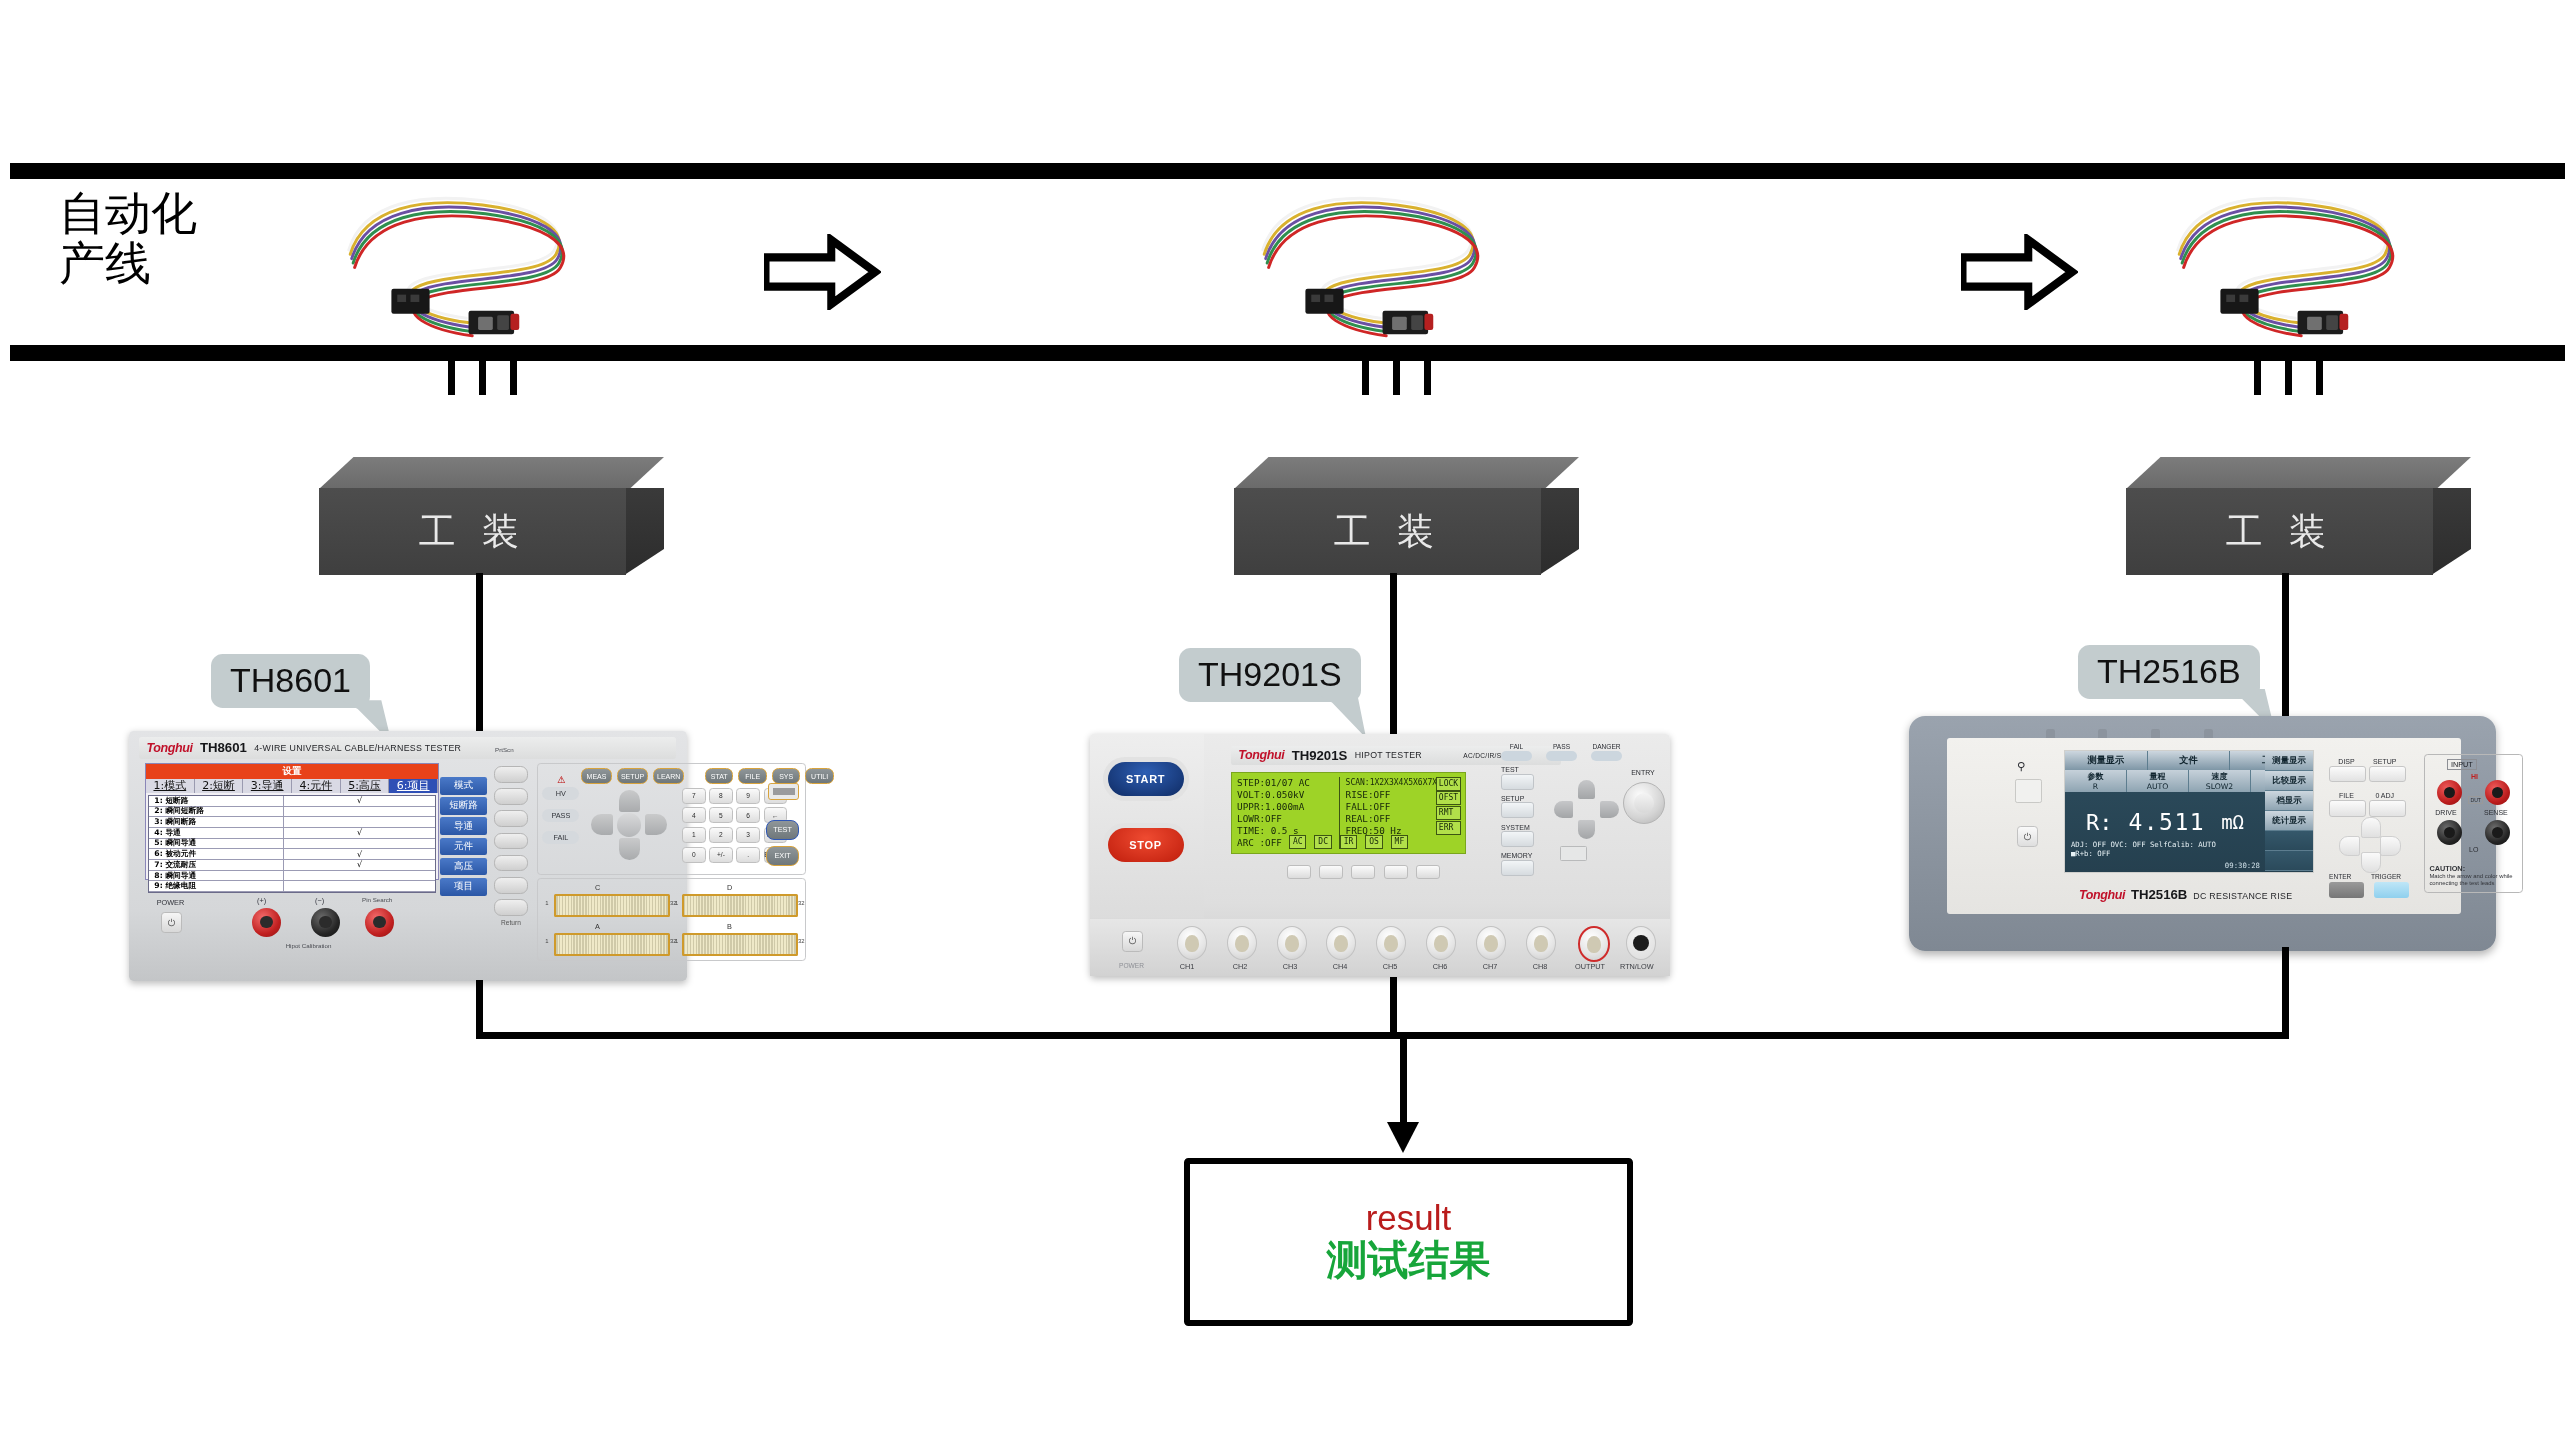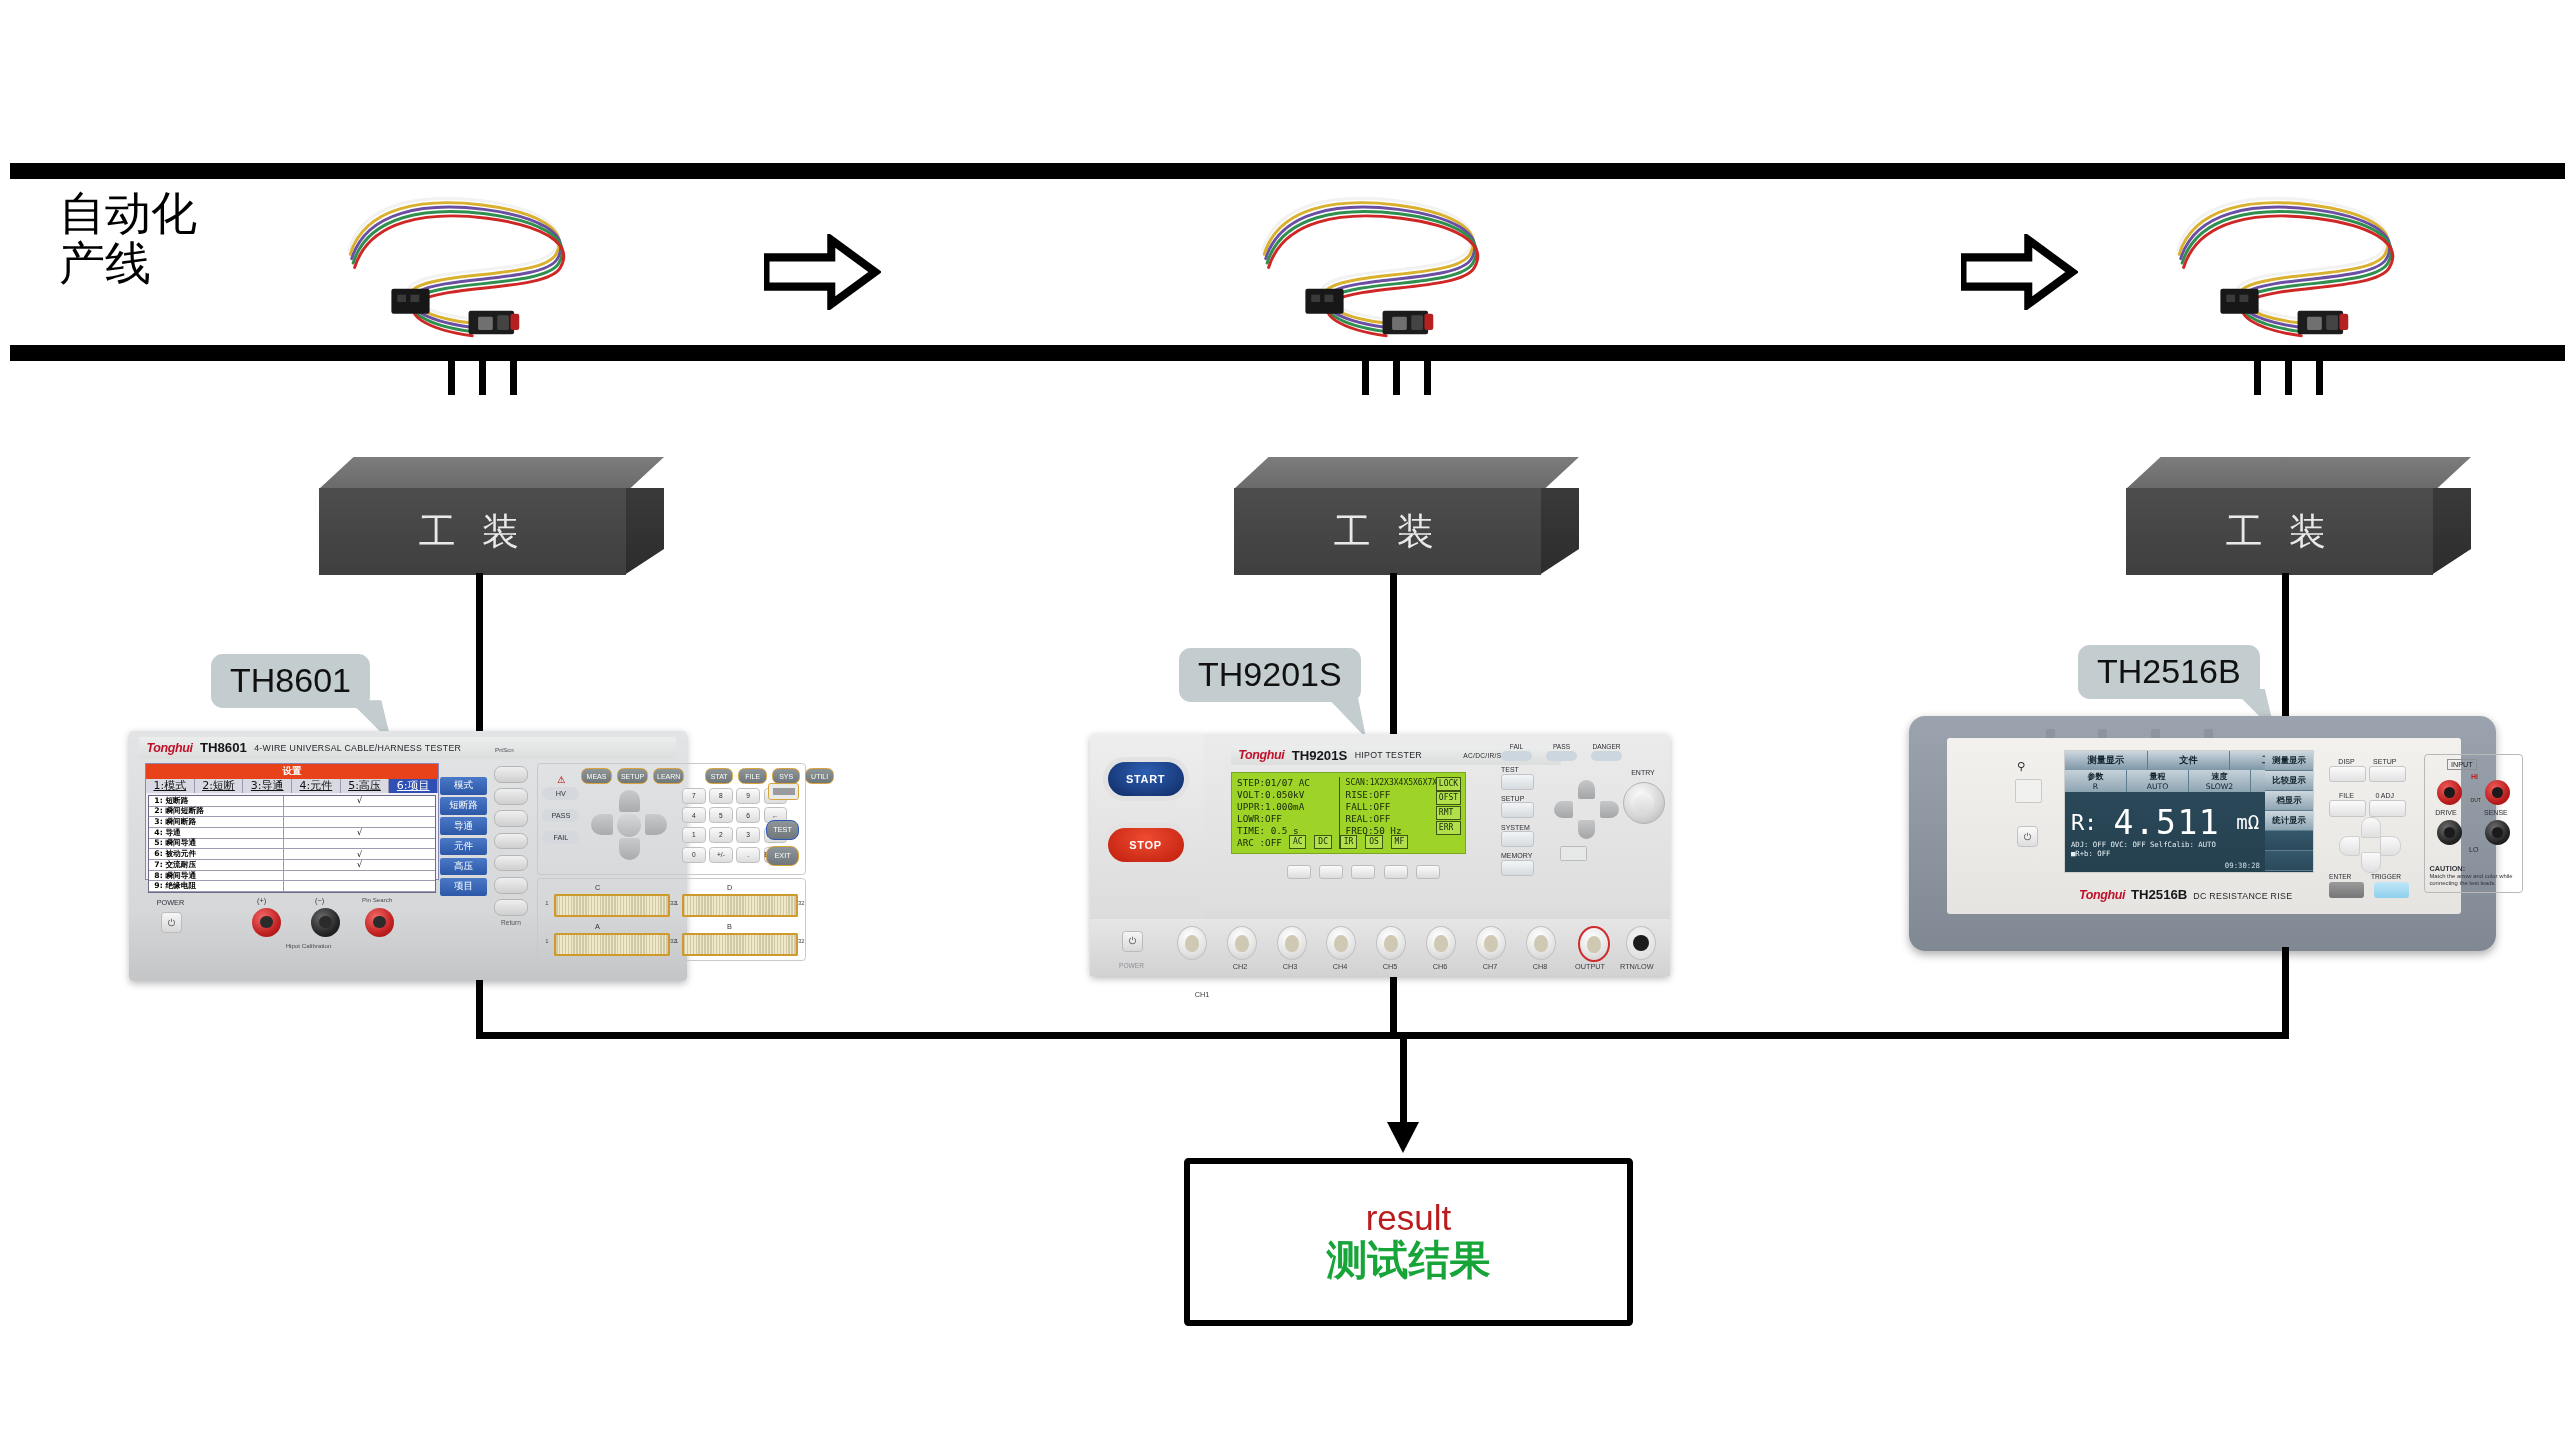--- a/index.html
+++ b/index.html
@@ -243,21 +243,21 @@
     font-family:"DejaVu Sans",sans-serif;}
   .m2516par{display:flex;height:22px;}
   .m2516par span{flex:1;border-right:0.7px solid #5d7d8f;font-size:7.7px;color:#10242e;
     display:flex;flex-direction:column;align-items:center;justify-content:center;
     background:linear-gradient(180deg,#c6d1da,#8ea4b2);font-family:"DejaVu Sans",sans-serif;}
   .m2516par span b{font-size:8px;}
   .readout{position:absolute;left:0;top:43px;width:calc(100% - 48px);height:57px;
     display:flex;align-items:center;justify-content:center;gap:16px;color:#fff;
     font-family:"DejaVu Sans Mono","Liberation Mono",monospace;}
   .readout .rl{font-size:22px;}
-  .readout .rv{font-size:33px;letter-spacing:1.5px;}
+  .readout .rv{font-size:23px;letter-spacing:1.5px;}
   .readout .ru{font-size:19px;}
   .statline{position:absolute;left:5.9px;bottom:13.2px;color:#e8f2f6;font-size:7.3px;
     font-family:"DejaVu Sans Mono","Liberation Mono",monospace;line-height:9.5px;}
   .clock2516{position:absolute;right:53px;bottom:2.2px;color:#cfe0e8;font-size:7.3px;
     font-family:"DejaVu Sans Mono","Liberation Mono",monospace;}
   .sidemenu{position:absolute;right:0;top:0;width:48px;}
   .sidemenu span{display:flex;height:19px;align-items:center;justify-content:center;
     font-size:8.4px;color:#10242e;border-bottom:0.7px solid #5d7d8f;
     background:linear-gradient(180deg,#cdd7df,#8ea4b2);font-weight:bold;
     font-family:"DejaVu Sans",sans-serif;}
@@ -711,21 +711,21 @@
   </div>
   <div class="entrylab">ENTRY</div>
   <div class="knob"></div>
   <div class="usb9201"></div>
 
   <div class="chrow">
     <div class="sm" style="left:29px;top:43px;font-size:6.6px;color:#8d8f95;">POWER</div>
     <div class="pwrbtn" style="left:32px;top:11.7px;">⏻</div>
 
     <div class="chj" style="left:87px;"></div>
-    <div class="chlab" style="left:96px;margin-top:28px;">CH1</div>
+    <div class="chlab" style="left:81px;">CH1</div>
     <div class="chj" style="left:137px;"></div>
     <div class="chlab" style="left:134px;">CH2</div>
     <div class="chj" style="left:187px;"></div>
     <div class="chlab" style="left:184px;">CH3</div>
     <div class="chj" style="left:236px;"></div>
     <div class="chlab" style="left:234px;">CH4</div>
     <div class="chj" style="left:286px;"></div>
     <div class="chlab" style="left:284px;">CH5</div>
     <div class="chj" style="left:336px;"></div>
     <div class="chlab" style="left:334px;">CH6</div>

